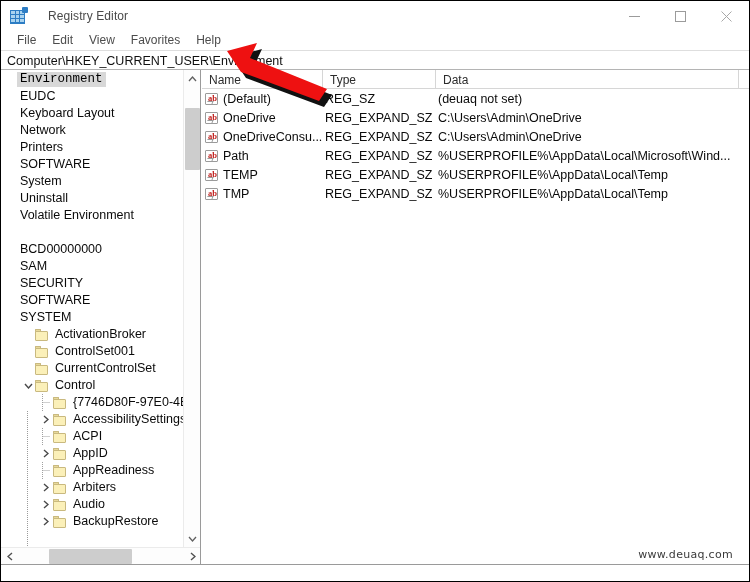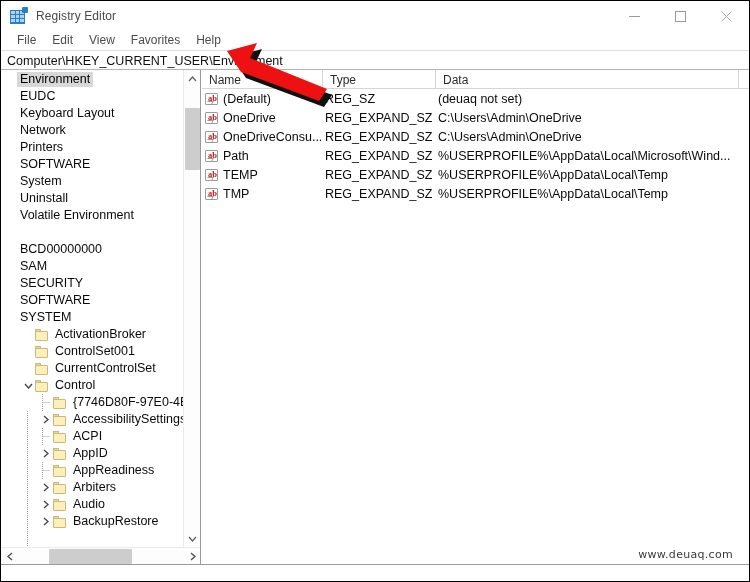--- a/index.html
+++ b/index.html
@@ -16,21 +16,21 @@
     background: #ffffff;
     border: 1px solid #000000;
     overflow: hidden;
   }
 
   
   #titlebar {
     position: absolute; left: 0; top: 0;
     width: 748px; height: 30px;
     background: #ffffff;
-    display: flex; align-items: center;
+    display: flex; align-items: center; gap: 12px;
   }
   #app-icon {
     position: relative;
     width: 17px; height: 17px;
     margin-left: 9px; margin-right: 9px;
     flex: 0 0 auto;
   }
   #app-icon .grid {
     position: absolute; left: 0; top: 2px;
     width: 15px; height: 14px;
@@ -357,21 +357,21 @@
 
   <div id="addressbar">
     <div id="address-text">Computer\HKEY_CURRENT_USER\Environment</div>
   </div>
 
   <div id="body">
 
     <div id="tree-pane">
       <div id="tree-scrollport">
         <div id="tree-list">
-            <div class="tnode selected" style="padding-left: 2px;">
+            <div class="tnode selected" style="padding-left: 2px; font-family: Liberation Mono, monospace;">
               <div class="twisty"></div>
               <span class="label">Environment</span>
             </div>
             <div class="tnode" style="padding-left: 2px;">
               <div class="twisty"></div>
               <span class="label">EUDC</span>
             </div>
             <div class="tnode" style="padding-left: 2px;">
               <div class="twisty"></div>
               <span class="label">Keyboard Layout</span>

